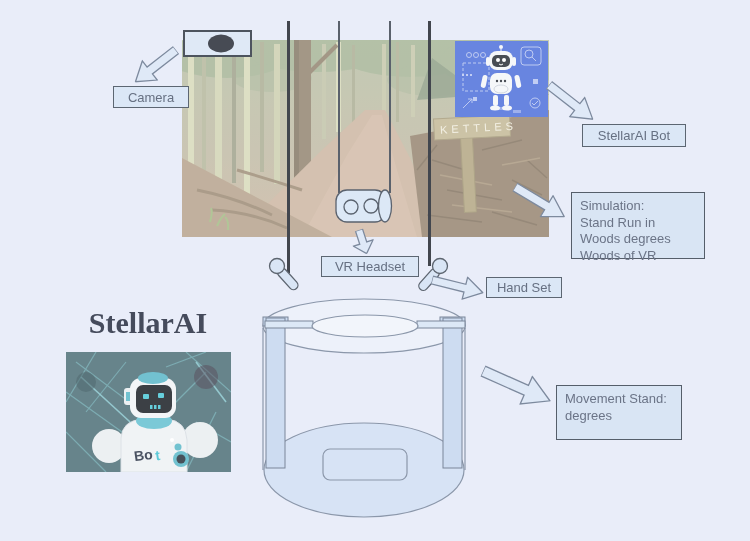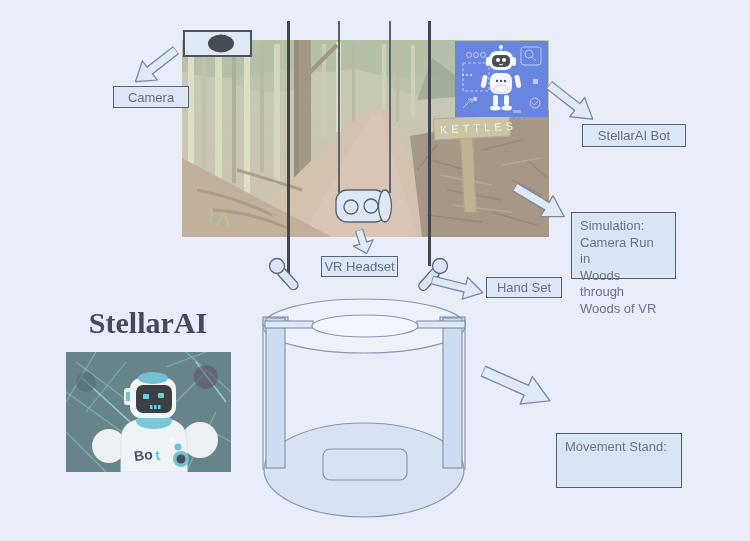--- a/index.html
+++ b/index.html
@@ -272,35 +272,36 @@
       <polygon points="0,10 64,10 64,1 99,15 64,29 64,20 0,20"></polygon>
     </svg>
 </div>
 
 <div class="label-box" style="left:80px;top:86px;width:76px;height:22px;margin-left:33px;">
   <span>Camera</span>
 </div>
 <div class="label-box" style="left:582px;top:124px;width:104px;height:23px;justify-content:center;">
   <span>StellarAI Bot</span>
 </div>
-<div class="label-box" style="left:321px;top:256px;width:77px;height:21px;">
+<div class="label-box" style="left:321px;top:256px;width:98px;height:21px;">
   <span>VR Headset</span>
 </div>
 <div class="label-box" style="left:486px;top:277px;width:76px;height:21px;">
   <span>Hand Set</span>
 </div>
 
-<div class="callout-box" style="left:571px;top:212px;width:105px;height:67px;">
+<div class="callout-box" style="left:571px;top:192px;width:134px;height:67px;">
   <div>Simulation:</div>
-  <div>Camera Run in</div>
-  <div>Woods through</div>
+  <div>Stand Run in</div>
+  <div>Woods degrees</div>
   <div>Woods of VR</div>
 </div>
-<div class="callout-box" style="left:556px;top:385px;width:126px;height:55px;margin-top:48px;">
+<div class="callout-box" style="left:556px;top:385px;width:126px;height:55px;">
   <div>Movement Stand:</div>
+  <div>degrees</div>
 </div>
 
 <div class="page-title">StellarAI</div>
 
 <div class="abs" style="left:66px;top:352px;width:165px;height:120px;">
   <svg width="165" height="120" viewBox="0 0 165 120">
     <rect x="0" y="0" width="165" height="120" fill="#4b6d75"></rect>
     <g stroke="#6fb0b8" stroke-width="1.2" opacity="0.7">
       <line x1="0" y1="40" x2="70" y2="90"></line>
         <line x1="10" y1="10" x2="90" y2="70"></line>

